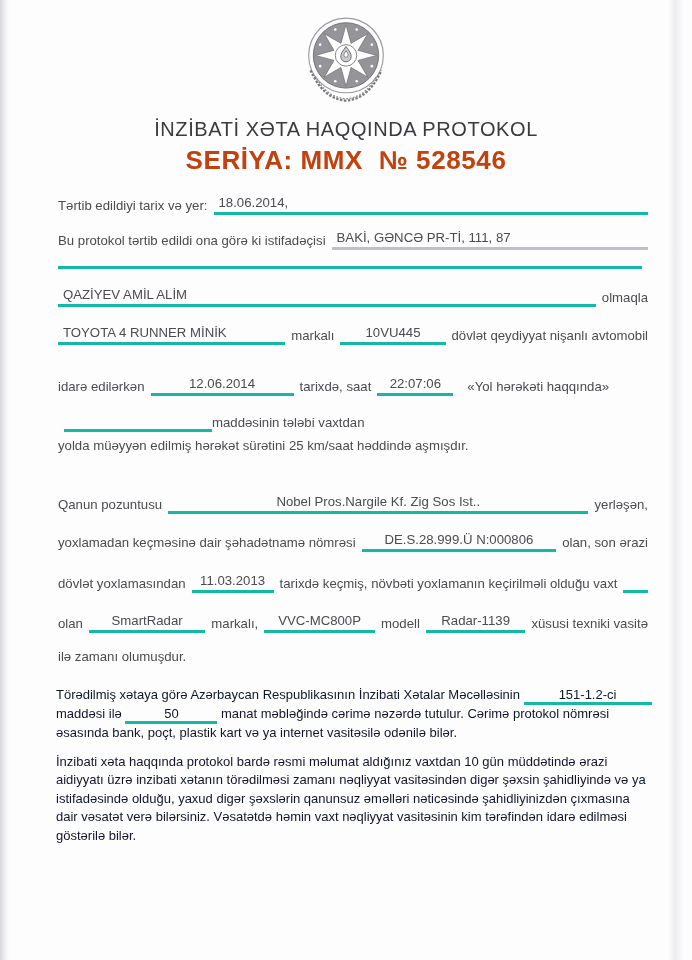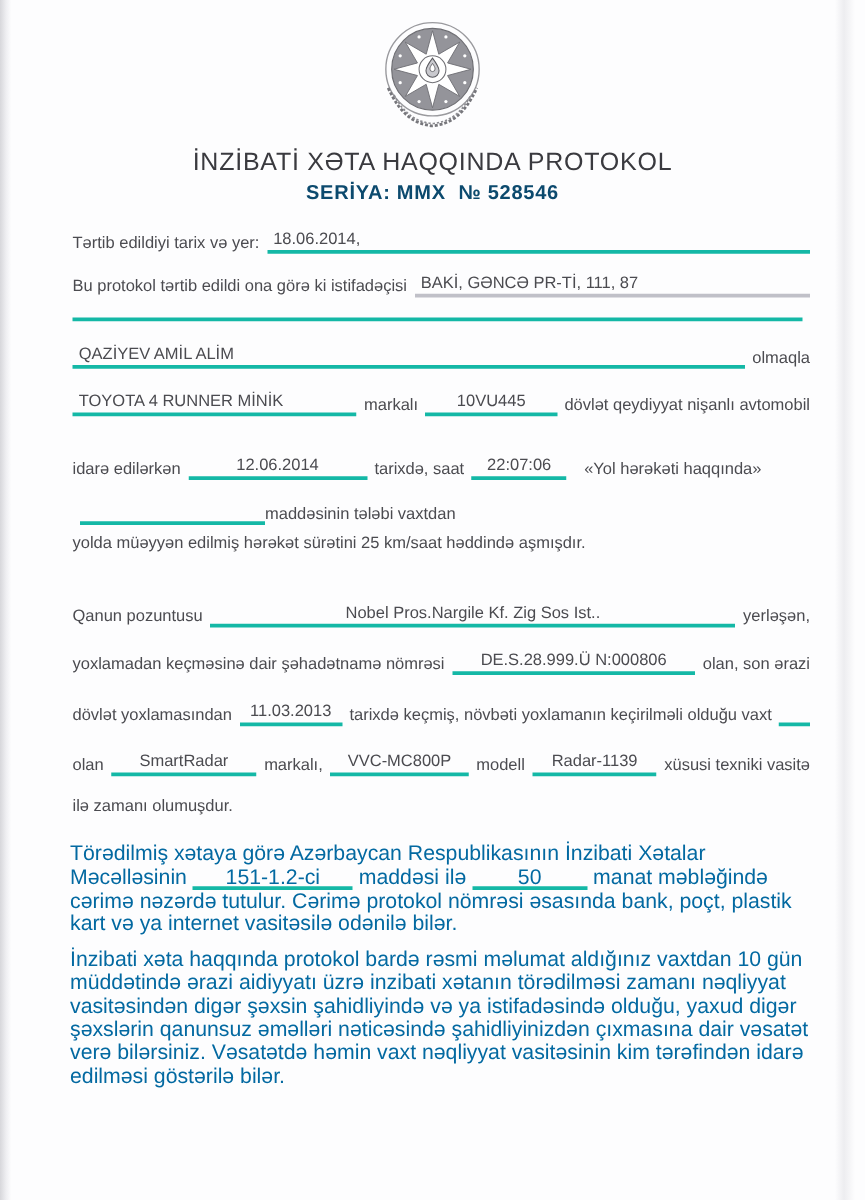--- a/index.html
+++ b/index.html
@@ -18,36 +18,36 @@
   .scan-edge-right {
     position:absolute; right:8px; top:0; bottom:0; width:16px;
     background:linear-gradient(90deg,rgba(255,255,255,0),#ededf0 45%,rgba(255,255,255,0));
   }
   .emblem-wrap { display:flex; justify-content:center; padding-top:12px; }
   .title-block { text-align:center; margin-top:4px; }
   .title-line1 {
     font-size:20px; font-weight:normal; letter-spacing:.6px; color:#3a3a3f;
   }
   .title-line2 {
-    font-size:16px; font-weight:bold; letter-spacing:.6px; color:#0c4a6e; margin-top:4px;
+    font-size:26px; font-weight:bold; letter-spacing:.6px; color:#c2410c; margin-top:4px;
   }
   .form { padding:0 44px 0 58px; font-size:13.2px; }
   .row { display:flex; align-items:flex-end; line-height:19px; white-space:nowrap; }
   .lbl { flex:none; }
   .fill { flex:1; }
   .u {
     border-bottom:3px solid #14b8a6; display:inline-block;
     padding:0 5px; text-align:center; line-height:19px;
   }
   .u-left { text-align:left; }
   .u-faint { border-bottom-color:#c0c0c8; }
   .gap { display:inline-block; width:6px; flex:none; }
   .para {
-    padding:0 38px 0 56px; font-size:17px; line-height:18.6px;
-    color:#0369a1; text-align:left;
+    padding:0 38px 0 56px; font-size:13px; line-height:18.6px;
+    color:#0f172a; text-align:left;
   }
   .para .u { line-height:15px; padding:0 10px; }
   .r1{margin-top:17px}.r2{margin-top:13px}.r3{margin-top:16px}.r4{margin-top:16px}
   .r5{margin-top:16px}.r6{margin-top:29px}.r7{margin-top:17px}.r8{margin-top:4px}
   .r9{margin-top:37px}.r10{margin-top:16px}.r11{margin-top:19px}.r12{margin-top:18px}
   .r13{margin-top:14px}
   .p1{margin-top:20px}.p2{margin-top:10px}
 </style>
 </head>
 <body>

